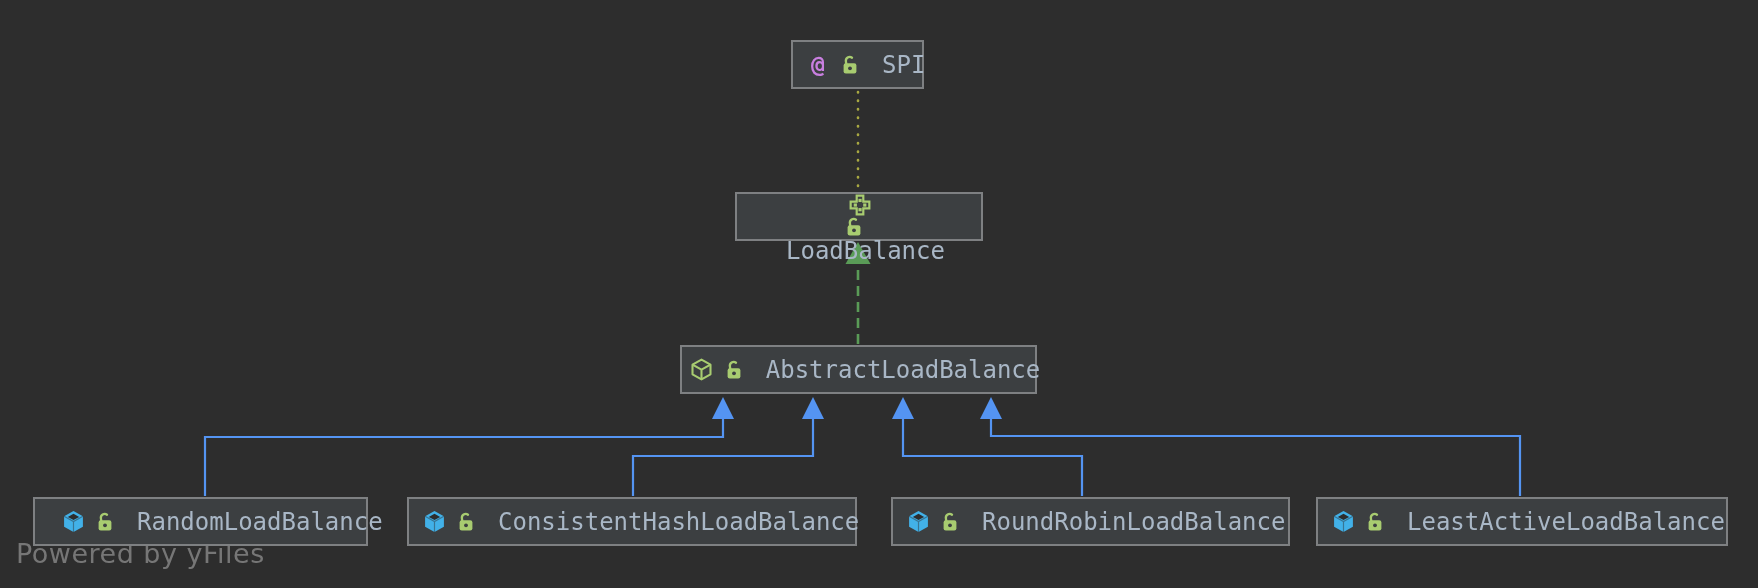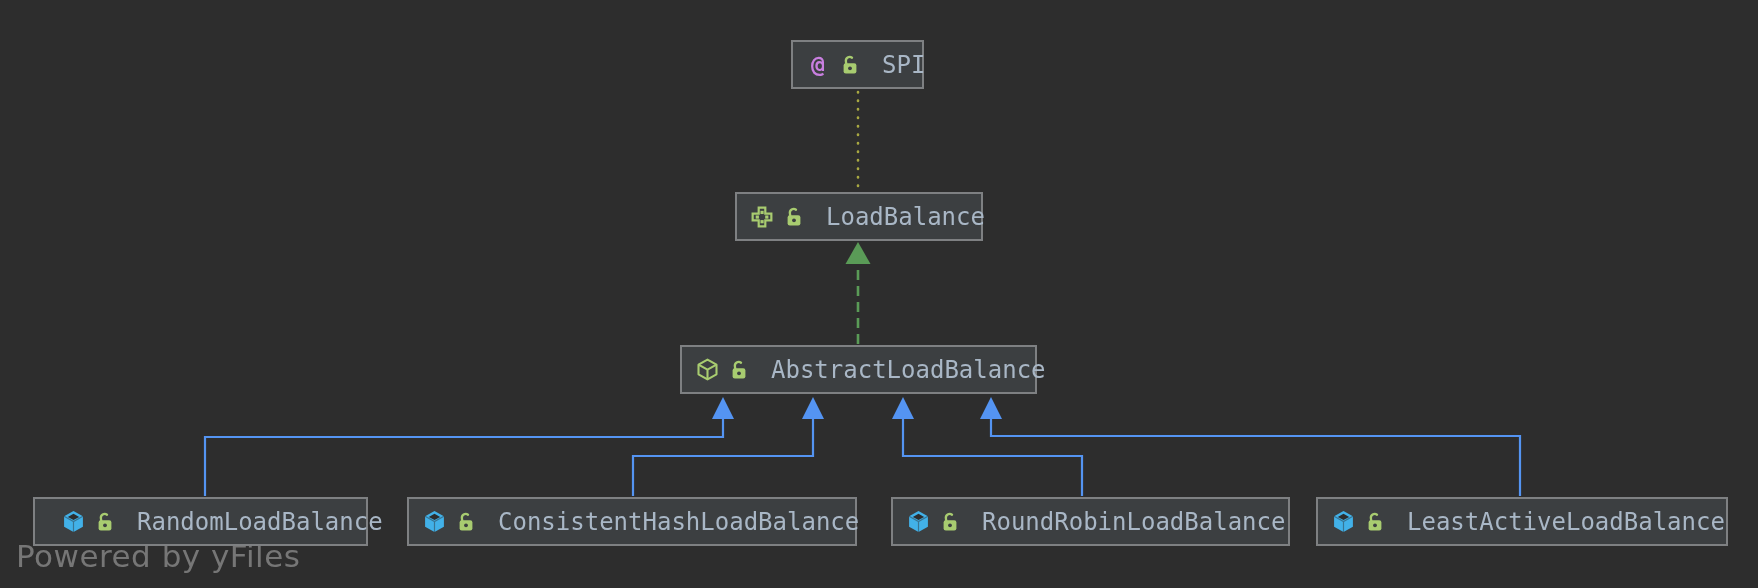--- a/index.html
+++ b/index.html
@@ -8,38 +8,38 @@
     background:#2d2d2d;
     overflow:hidden;
     position:relative;
     font-family:"DejaVu Sans Mono","Liberation Mono",monospace;
   }
   .canvas{position:absolute;inset:0;}
   svg.edges{position:absolute;left:0;top:0;z-index:1;}
   .watermark{
     position:absolute;left:16px;top:538px;z-index:0;
     font-family:"DejaVu Sans","Liberation Sans",sans-serif;
-    font-size:31px;color:#767676;letter-spacing:0.5px;
+    font-size:27px;color:#767676;letter-spacing:0.5px;
   }
   .node{
     position:absolute;z-index:2;
     height:49px;box-sizing:border-box;
     background:#3c3f41;
     border:2px solid #7e8082;
     display:flex;align-items:center;
     padding-left:13px;
     color:#a9b7c6;font-size:24px;white-space:nowrap;
   }
   .node .ticon{width:24px;height:22px;display:flex;align-items:center;justify-content:center;margin-right:11px;flex:0 0 auto;}
   .node .lock{width:18px;height:21px;display:flex;align-items:center;justify-content:center;margin-right:23px;flex:0 0 auto;}
   .node .label{flex:0 0 auto;}
   
   #n-spi{left:791px;top:40px;width:133px;}
-  #n-loadbalance{left:735px;top:192px;width:248px;}
-  #n-abstract{left:680px;top:345px;width:357px;}
+  #n-loadbalance{left:735px;top:192px;width:248px;flex-direction:column;}
+  #n-abstract{left:680px;top:345px;width:357px;justify-content:center;}
   #n-random{left:33px;top:497px;width:335px;padding-left:26px;}
   #n-consistenthash{left:407px;top:497px;width:450px;}
   #n-roundrobin{left:891px;top:497px;width:399px;}
   #n-leastactive{left:1316px;top:497px;width:412px;}
 </style>
 </head>
 <body>
 
 <div class="canvas">
 

